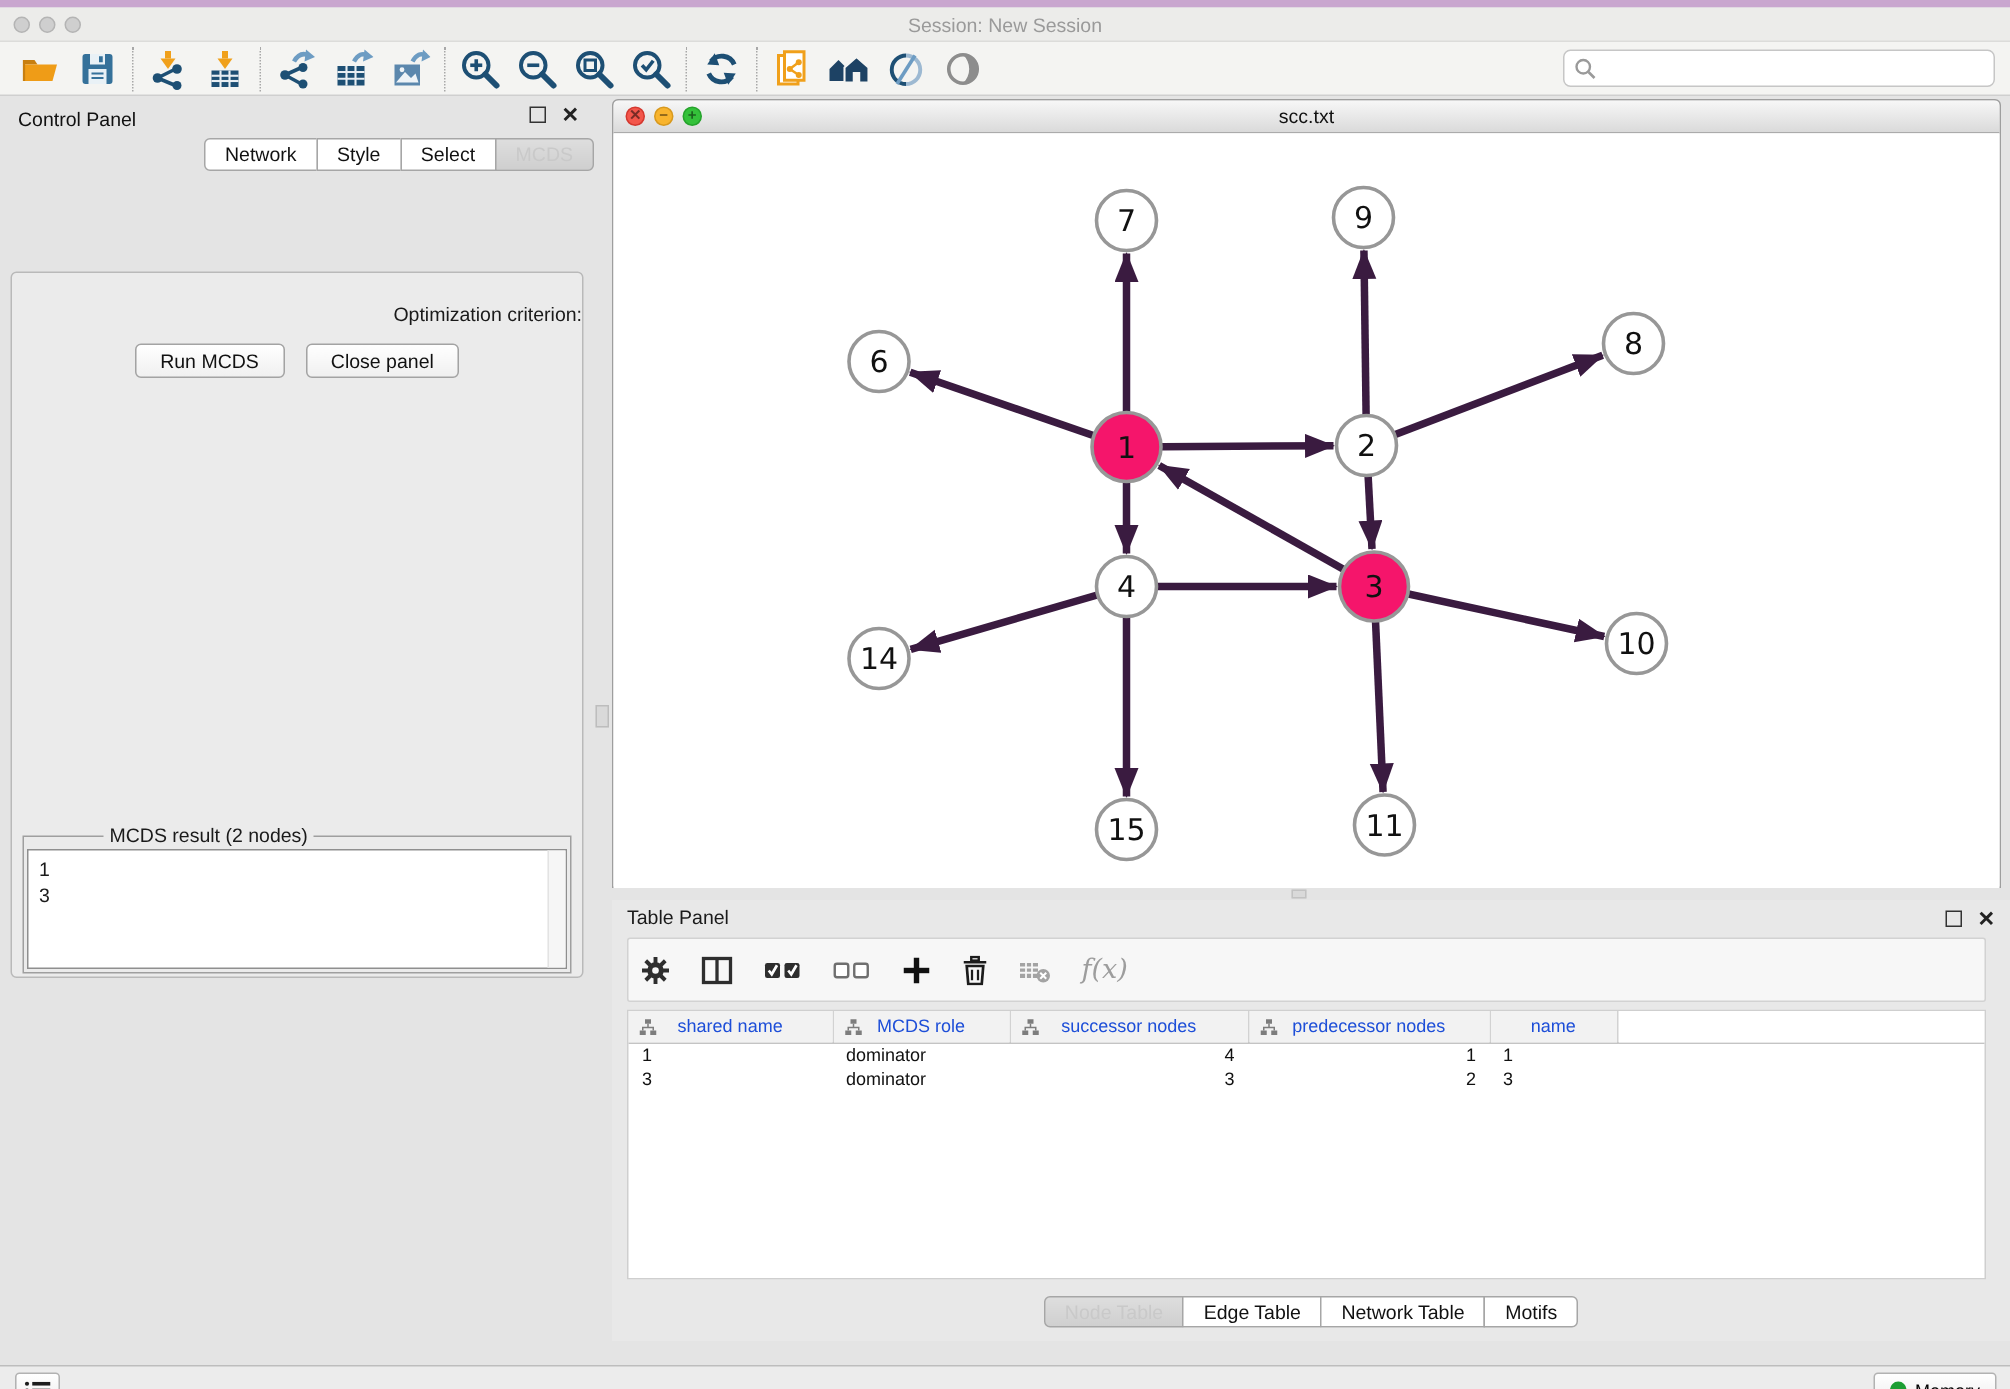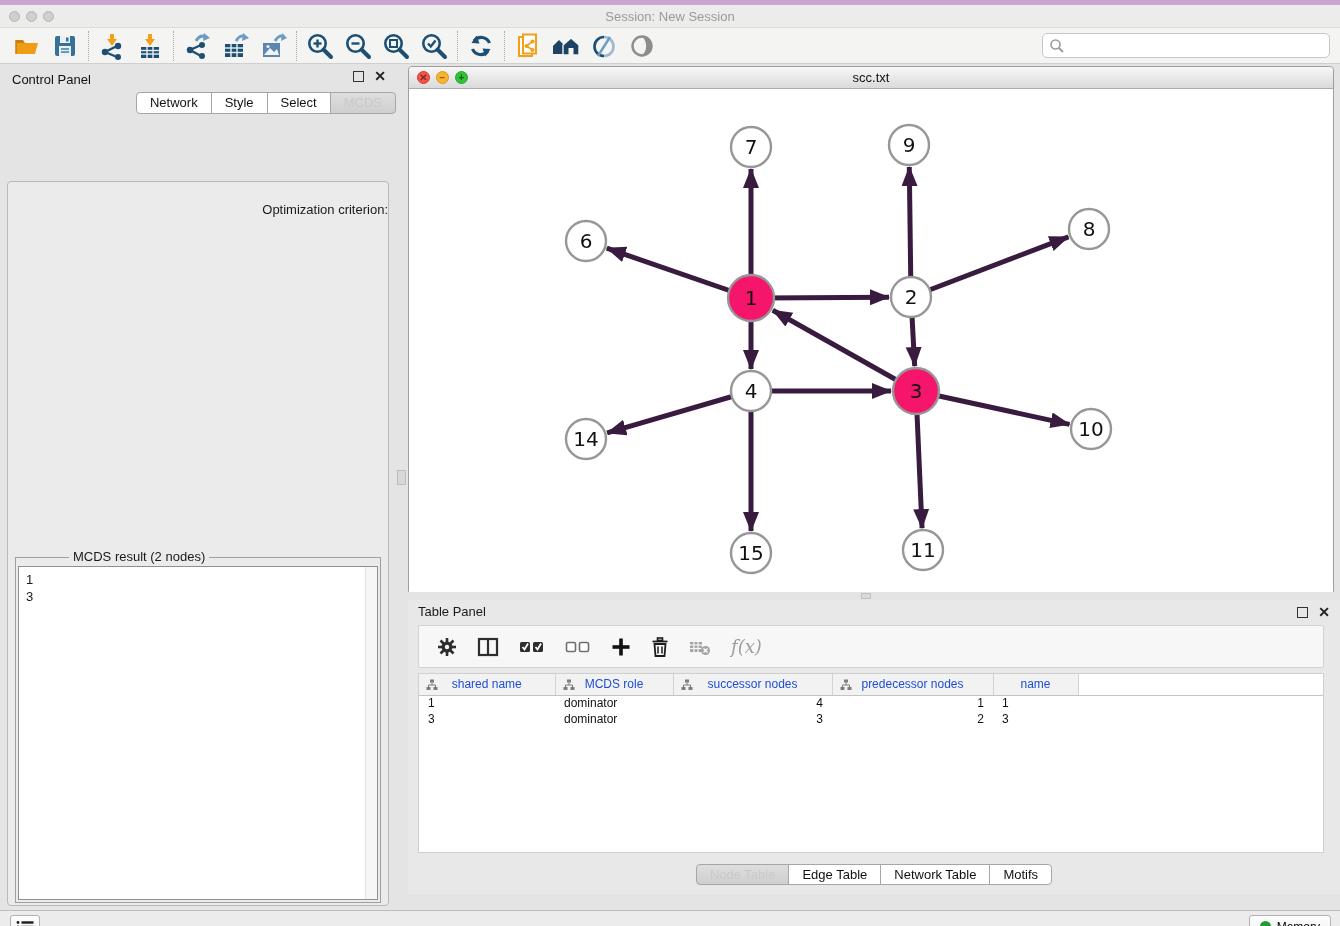--- a/index.html
+++ b/index.html
@@ -13,21 +13,21 @@
   .traffic-app span { width:11px; height:11px; border-radius:50%; background:#cfcfcf; border:1px solid #b4b4b4; }
   .app-title { position:absolute; left:0; right:0; top:4px; text-align:center; color:#9a9a9a; font-size:13px; }
 
   .toolbar { position:absolute; left:0; top:28px; width:1340px; height:36px; background:#f4f4f2; border-bottom:1px solid #cfcfcf; display:flex; align-items:center; padding-left:8px; }
   .tbtn { width:38px; height:32px; border:none; background:transparent; display:flex; align-items:center; justify-content:center; cursor:pointer; }
   .tsep { width:1px; height:30px; border-left:1px dotted #a8a8a8; margin:0 4px; }
   .searchbox { position:absolute; right:10px; top:5px; width:288px; height:25px; background:#fff; border:1px solid #c6c6c6; border-radius:5px; display:flex; align-items:center; padding-left:6px; }
   .searchbox input { border:none; outline:none; flex:1; height:20px; font-size:12px; font-family:"Liberation Sans",sans-serif; background:transparent; }
 
   
-  .control-panel { position:absolute; left:0; top:64px; width:396px; height:842px; background:#e4e4e4; }
+  .control-panel { position:absolute; left:0; top:64px; width:396px; height:588px; background:#e4e4e4; }
   .cp-header { position:relative; height:28px; }
   .cp-title { position:absolute; left:12px; top:8px; font-size:13px; color:#111; }
   .panel-icons { position:absolute; right:10px; top:7px; display:flex; gap:10px; align-items:center; }
   .float-icon { width:11px; height:11px; border:1.5px solid #333; display:inline-block; background:transparent; }
   .close-icon { font-size:14px; font-weight:bold; color:#222; line-height:11px; }
   .cp-tabs { position:relative; height:22px; display:flex; justify-content:flex-end; z-index:2; }
   .tab { border:1px solid #a6a6a6; background:#fff; padding:2px 13px; font-size:13px; margin-left:-1px; color:#111; cursor:pointer; }
   .tab:first-child { border-radius:4px 0 0 4px; margin-left:0; }
   .tab:last-child { border-radius:0 4px 4px 0; }
   .tab.selected { background:linear-gradient(#dedede,#cfcfcf); color:#c9c9c9; }
@@ -61,21 +61,21 @@
   .nw-canvas { position:absolute; left:0; top:22px; width:924px; height:503px; background:#fff; overflow:hidden; }
   .nw-canvas svg text { font-family:"DejaVu Sans", sans-serif; }
 
   .h-divider { position:absolute; left:408px; top:592px; width:926px; height:8px; background:#e4e4e4; }
   .h-grip { position:absolute; left:453px; top:1px; width:10px; height:6px; background:#d9d9d9; border:1px solid #c2c2c2; }
 
   
   .table-panel { position:absolute; left:408px; top:600px; width:932px; height:294px; background:#e8e8e8; }
   .tp-header { position:relative; height:24px; }
   .tp-title { position:absolute; left:10px; top:4px; font-size:13px; }
-  .tp-toolbar { position:absolute; left:10px; right:16px; top:25px; height:43px; background:#f7f7f7; border:1px solid #d2d2d2; border-radius:2px; display:flex; align-items:center; gap:20px; padding-left:18px; }
+  .tp-toolbar { position:absolute; left:10px; right:16px; top:25px; height:43px; background:#f7f7f7; border:1px solid #d2d2d2; border-radius:2px; display:flex; align-items:center; gap:20px; padding-left:8px; }
   .tp-tool { border:none; background:transparent; cursor:pointer; display:flex; align-items:center; }
   .fx-label { font-family:"DejaVu Serif", serif; font-style:italic; font-size:18px; color:#9d9d9d; }
   .tp-tablewrap { position:absolute; left:10px; right:16px; top:73px; height:180px; background:#fff; border:1px solid #cfcfcf; overflow:hidden; }
   table.datatable { border-collapse:collapse; width:100%; table-layout:fixed; }
   table.datatable th { height:21px; background:#f2f2f2; border-right:1px solid #d2d2d2; border-bottom:1px solid #c4c4c4; font-weight:normal; font-size:12px; color:#1d4ed8; position:relative; text-align:center; }
   table.datatable th.filler { background:#fff; border-right:none; }
   table.datatable th .tree-ic { position:absolute; left:7px; top:5px; }
   table.datatable td { height:16px; font-size:12px; padding:0 9px; color:#111; white-space:nowrap; overflow:hidden; }
   .tp-tabs { position:absolute; left:0; right:0; top:264px; display:flex; justify-content:center; }
 
@@ -264,20 +264,24 @@
     </span>
   </div>
   <div class="cp-tabs">
     <div class="tab">Network</div>
     <div class="tab">Style</div>
     <div class="tab">Select</div>
     <div class="tab selected">MCDS</div>
   </div>
   <div class="cp-body">
     <div class="opt-label">Optimization criterion:</div>
+    <div class="cp-buttons">
+      <button class="btn">Run MCDS</button>
+      <button class="btn">Close panel</button>
+    </div>
     <div class="result-group">
       <span class="result-legend">MCDS result (2 nodes)</span>
       <div class="result-area">
         <div id="result-lines">
             <div>1</div>
             <div>3</div>
           </div>
         <div class="result-scroll"></div>
       </div>
     </div>

